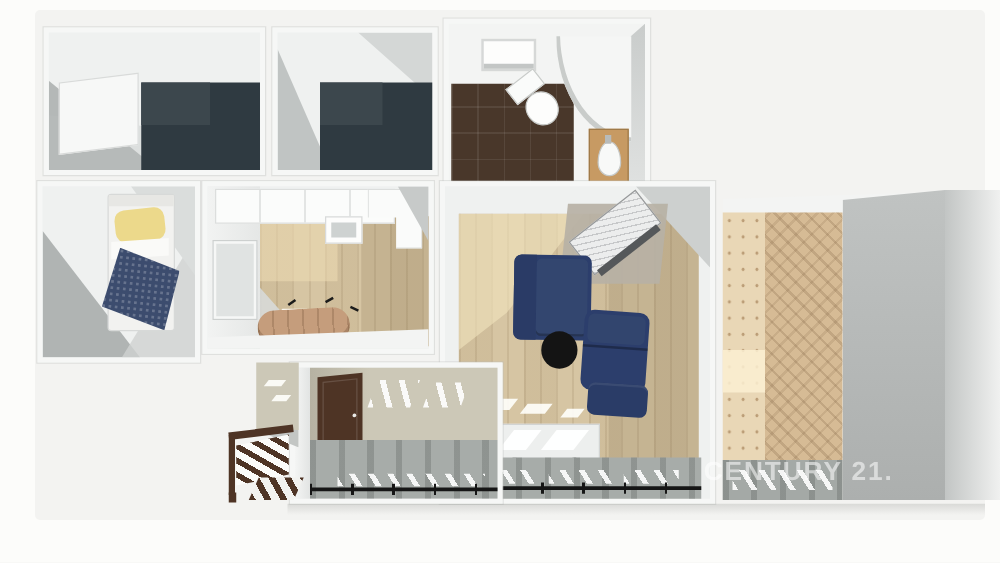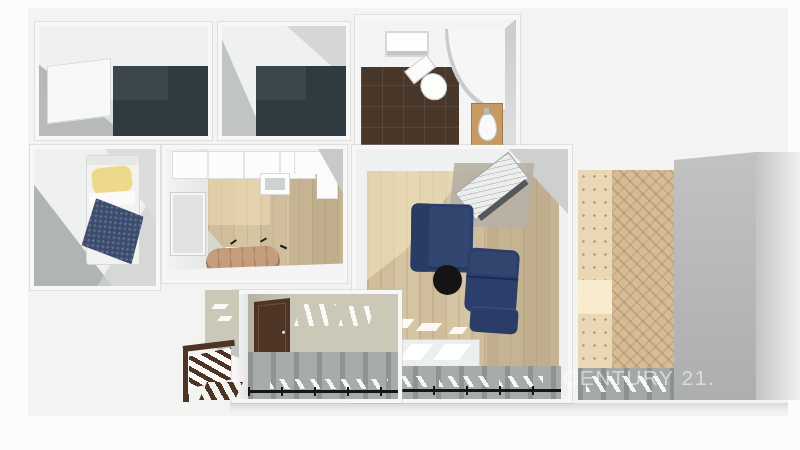--- a/index.html
+++ b/index.html
@@ -18,21 +18,21 @@
       repeating-linear-gradient(0deg, rgba(255,255,255,.08) 0 1px, transparent 1px 21px);}
   .herrpat{background-image:
       repeating-linear-gradient(45deg, rgba(100,70,40,.18) 0 2px, transparent 2px 9px),
       repeating-linear-gradient(-45deg, rgba(100,70,40,.12) 0 2px, transparent 2px 9px);}
   .specklepat{background-image:radial-gradient(rgba(130,85,40,.45) 1px, transparent 1.4px);
       background-size:11px 13px;}
   .slats{background-image:repeating-linear-gradient(58deg, rgba(255,255,255,.9) 0 4px, transparent 4px 13px);}
   .vshadows{background-image:repeating-linear-gradient(90deg, rgba(70,75,72,.25) 0 5px, transparent 5px 23px);}
   .rail{background:var(--railing,#161616);height:3px;}
   .posts{background-image:repeating-linear-gradient(90deg, var(--railing,#161616) 0 2px, transparent 2px 33px);}
-  .watermark{font-weight:400;font-size:21px;letter-spacing:1.5px;color:var(--watermark,rgba(255,255,255,.55));white-space:nowrap;z-index:30;}
+  .watermark{font-weight:700;font-size:21px;letter-spacing:1.5px;color:var(--watermark,rgba(255,255,255,.55));white-space:nowrap;z-index:30;}
 </style>
 </head>
 <body>
 
 <div class="stage">
 
   <div class="abs" style="left:28px;top:8px;width:760px;height:408px;background:var(--backdrop,#f3f3f1);border-radius:4px;"></div>
 
   <div class="room" style="left:35px;top:22px;width:177px;height:118px;">
     <div class="wedge" style="background:var(--wall-shadow);clip-path:polygon(0 35%, 52% 100%, 0 100%);"></div>

